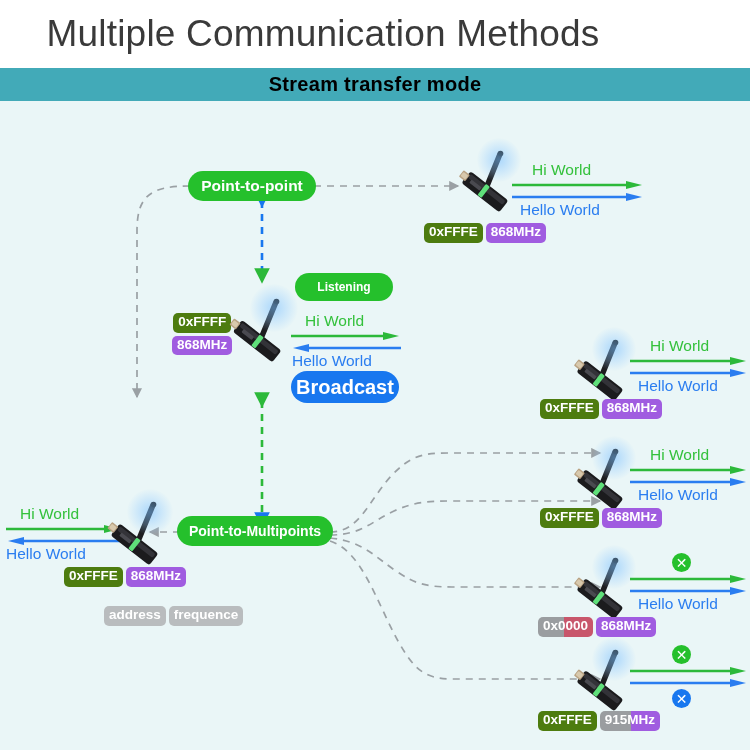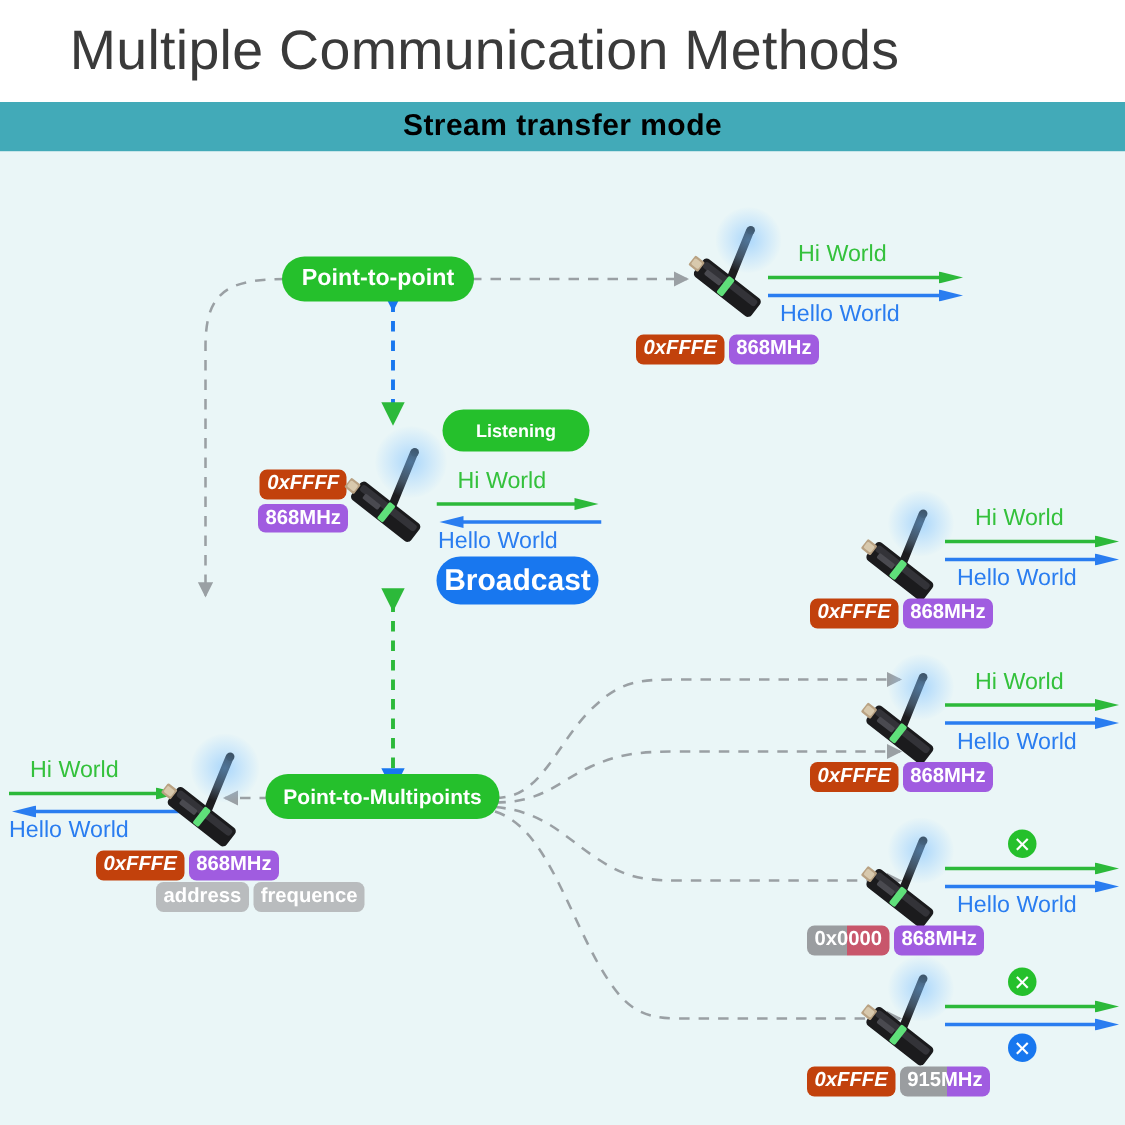--- a/index.html
+++ b/index.html
@@ -48,21 +48,21 @@
   .pill.blue{background:#1877ef;}
 
   
   .tagrow{position:absolute;display:flex;gap:3px;align-items:center;}
   .tagcol{position:absolute;display:flex;flex-direction:column;gap:3px;align-items:center;}
   .tag{
     border-radius:5px;color:#fff;font-size:13.5px;font-weight:700;
     padding:2px 5px 3px 5px;line-height:1.08;white-space:nowrap;
     display:inline-block;
   }
-  .tag.addr{background:#c2410c;font-style:italic;}
+  .tag.addr{background:#4d7c0f;}
   .tag.freq{background:#a05ce0;}
   .tag.gray{background:#b9bcbe;}
   .tag.half-gray-red{
     background:linear-gradient(90deg,#9a9da0 0 48%, #c8566b 48% 100%);
   }
   .tag.half-gray-purple{
     background:linear-gradient(90deg,#9a9da0 0 52%, #a05ce0 52% 100%);
   }
 
   
@@ -243,21 +243,21 @@
           <rect x="-2" y="50.5" width="8" height="8" rx="1" fill="#b9a283"></rect>
           <rect x="-1" y="52" width="6" height="5" rx="1" fill="#d8c9ad"></rect>
         </g>
       </svg>
     </div>
 
     <div class="tagrow" style="left:64px;top:466px;">
       <span class="tag addr">0xFFFE</span>
       <span class="tag freq">868MHz</span>
     </div>
-    <div class="tagrow" style="left:64px;top:487px;padding-left:40px;">
+    <div class="tagrow" style="left:64px;top:505px;padding-left:40px;">
       <span class="tag gray">address</span>
       <span class="tag gray">frequence</span>
     </div>
 
     <div class="pill green" style="left:177px;top:415px;width:156px;height:30px;font-size:14px;">
       <span>Point-to-Multipoints</span>
     </div>
 
     <div class="device" style="left:570px;top:228px;">
       <div class="glow" style="left:22px;top:-2px;width:44px;height:44px;"></div>

